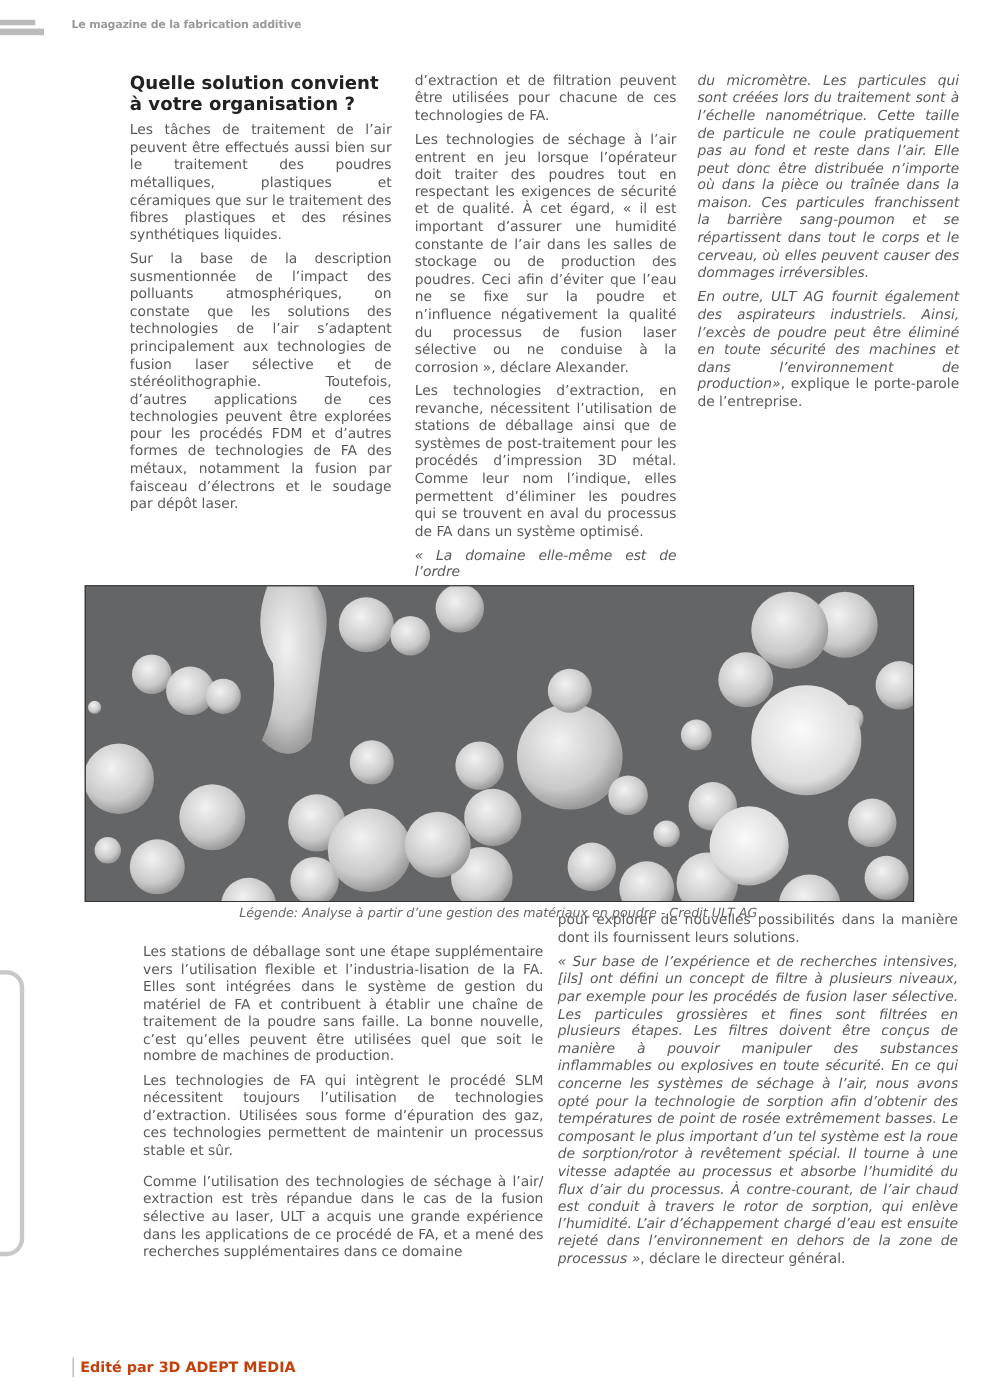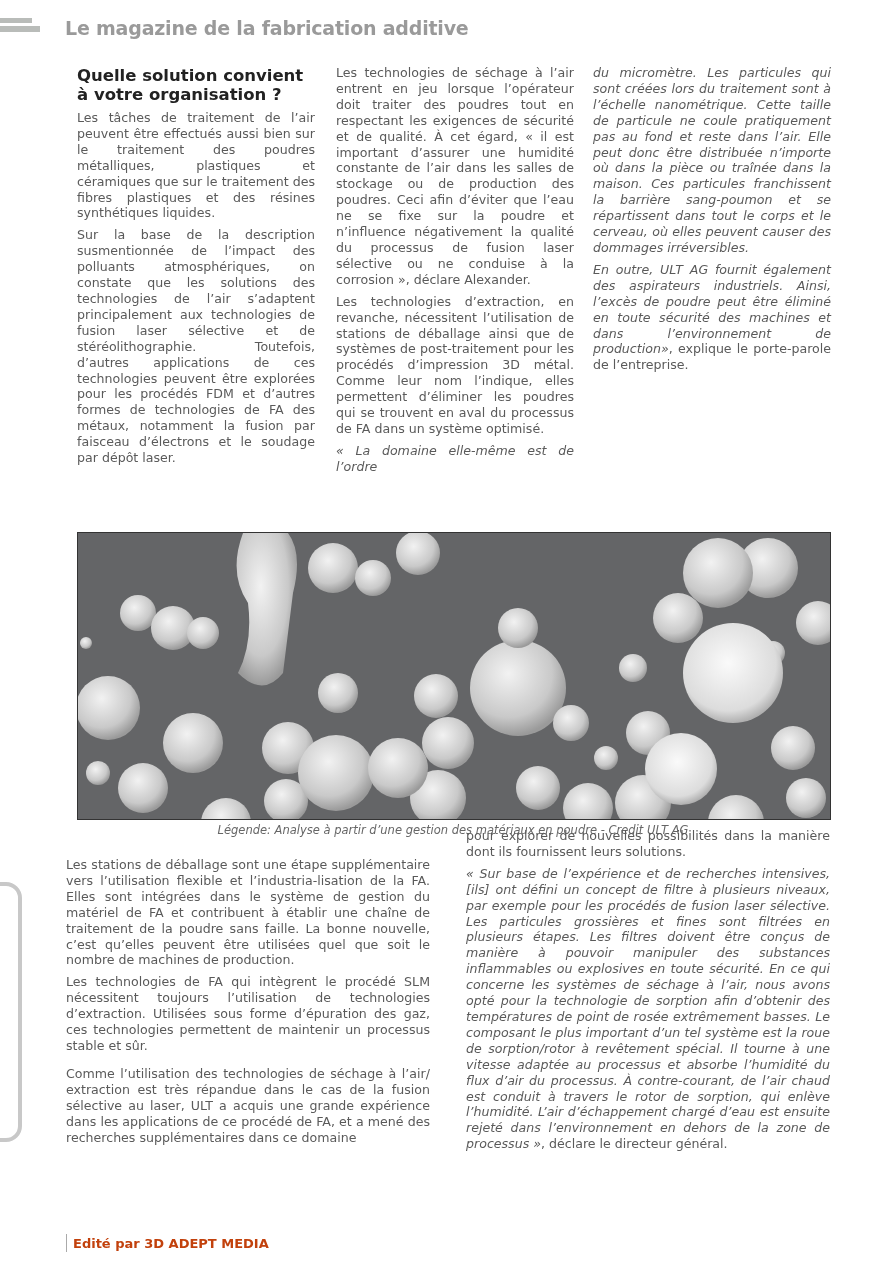--- a/index.html
+++ b/index.html
@@ -1,53 +1,54 @@
 <!DOCTYPE html>
 <html><head>
 <meta charset="utf-8">
 <style>
   html, body { margin:0; padding:0; background:#ffffff; }
   body { width:892px; height:1262px; position:relative; overflow:hidden;
          font-family:"DejaVu Sans", sans-serif; color:#555; }
   .hdr-bar1 { position:absolute; left:0; top:18px; width:32px; height:5px; background:#b9bcb9; }
   .hdr-bar2 { position:absolute; left:0; top:26px; width:40px; height:6px; background:#b9bcb9; }
-  .hdr-title { position:absolute; left:65px; top:17px; font-size:19px; font-weight:bold; color:#9a9a9a; letter-spacing:-0.2px; }
-  .col { position:absolute; font-size:12.6px; line-height:15.9px; color:#5a5a5a; text-align:justify; }
+  .hdr-title { position:absolute; left:65px; top:17px; font-size:10px; font-weight:bold; color:#9a9a9a; letter-spacing:-0.2px; }
+  .col { position:absolute; font-size:12.6px; line-height:15.9px; color:#5a5a5a; text-align:justify;margin-left:41px; }
   .col p { margin:0 0 6px 0; }
   .col h2 { margin:0 0 6px 0; font-size:16.5px; line-height:19px; color:#222; font-weight:bold; text-align:left; }
   .it { font-style:italic; }
   .c1 { left:77px; top:66px; width:238px; }
   .c2 { left:336px; top:65px; width:238px; }
   .c3 { left:593px; top:65px; width:238px; }
   .photo { position:absolute; left:77px; top:532px; width:752px; height:286px;
            border:1.5px solid #333; background:#646567; overflow:hidden; }
   .photo svg { display:block; }
   .caption { position:absolute; left:77px; top:823px; width:752px; text-align:center;
              font-size:11.5px; font-style:italic; color:#666; }
-  .c4 { left:66px; top:857px; width:364px; }
+  .c4 { left:89px; top:857px; width:364px; }
   .c5 { left:466px; top:828px; width:364px; }
   .side-bracket { position:absolute; left:-20px; top:882px; width:42px; height:260px;
                   border:4px solid #c8c8c8; border-radius:16px; box-sizing:border-box; }
   .footer-line { position:absolute; left:66px; top:1234px; width:1px; height:18px; background:#aaa; }
   .footer { position:absolute; left:73px; top:1236px; font-size:13px; font-weight:bold; color:#c2410c; }
 </style>
 </head>
 <body>
 
 <div class="hdr-bar1"></div>
 <div class="hdr-bar2"></div>
 <div class="hdr-title">Le magazine de la  fabrication additive</div>
 
 <div class="col c1">
   <h2>Quelle solution convient à votre organisation ?</h2>
   <p>Les tâches de traitement de l’air peuvent être effectués aussi bien sur le traitement des poudres métalliques, plastiques et céramiques que sur le traitement des fibres plastiques et des résines synthétiques liquides.</p>
   <p>Sur la base de la description susmentionnée de l’impact des polluants atmosphériques, on constate que les solutions des technologies de l’air s’adaptent principalement aux technologies de fusion laser sélective et de stéréolithographie. Toutefois, d’autres applications de ces technologies peuvent être explorées pour les procédés FDM et d’autres formes de technologies de FA des métaux, notamment la fusion par faisceau d’électrons et le soudage par dépôt laser.</p>
 </div>
 
 <div class="col c2">
+  <p>d’extraction et de filtration peuvent être utilisées pour chacune de ces technologies de FA.</p>
   <p>Les technologies de séchage à l’air entrent en jeu lorsque l’opérateur doit traiter des poudres tout en respectant les exigences de sécurité et de qualité. À cet égard, « il est important d’assurer une humidité constante de l’air dans les salles de stockage ou de production des poudres. Ceci afin d’éviter que l’eau ne se fixe sur la poudre et n’influence négativement la qualité du processus de fusion laser sélective ou ne conduise à la corrosion », déclare Alexander.</p>
   <p>Les technologies d’extraction, en revanche, nécessitent l’utilisation de stations de déballage ainsi que de systèmes de post-traitement pour les procédés d’impression 3D métal. Comme leur nom l’indique, elles permettent d’éliminer les poudres qui se trouvent en aval du processus de FA dans un système optimisé.</p>
   <p class="it">« La domaine elle-même est de l’ordre</p>
 </div>
 
 <div class="col c3">
   <p class="it">du micromètre. Les particules qui sont créées lors du traitement sont à l’échelle nanométrique. Cette taille de particule ne coule pratiquement pas au fond et reste dans l’air. Elle peut donc être distribuée n’importe où dans la pièce ou traînée dans la maison. Ces particules franchissent la barrière sang-poumon et se répartissent dans tout le corps et le cerveau, où elles peuvent causer des dommages irréversibles.</p>
   <p><span class="it">En outre, ULT AG fournit également des aspirateurs industriels. Ainsi, l’excès de poudre peut être éliminé en toute sécurité des machines et dans l’environnement de production»</span><span>, explique le porte-parole de l’entreprise.</span></p>
 </div>
 

